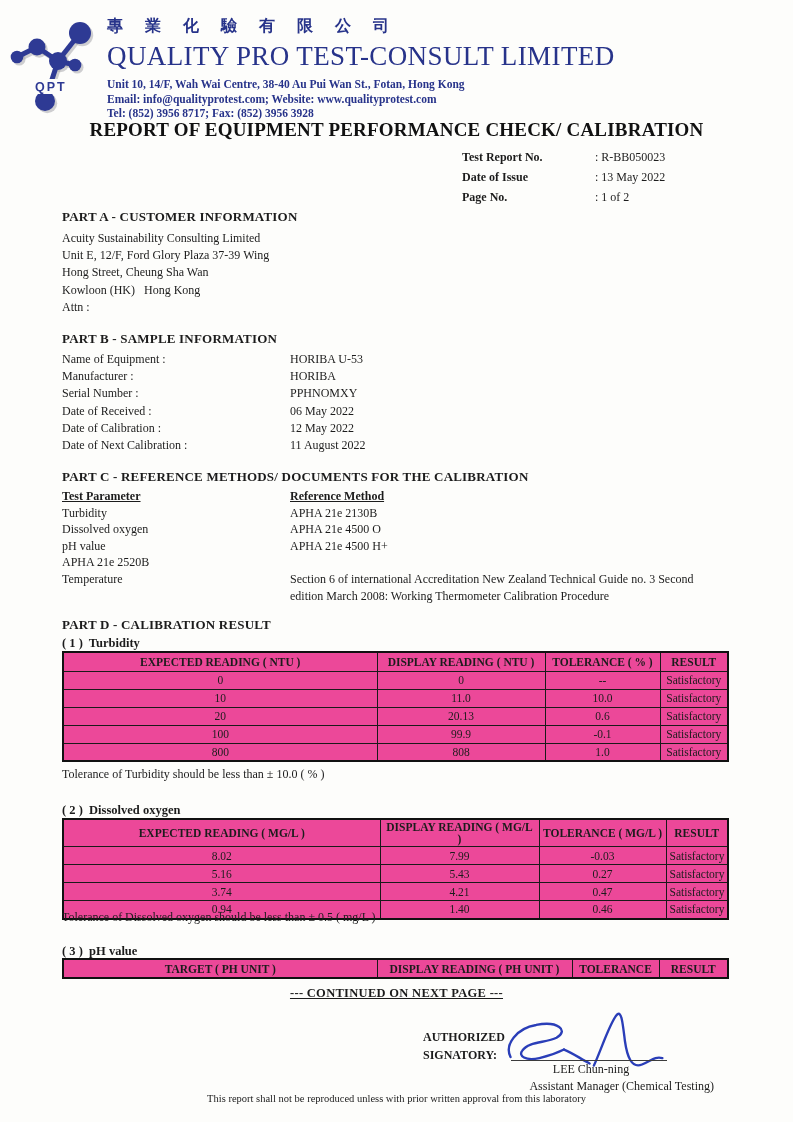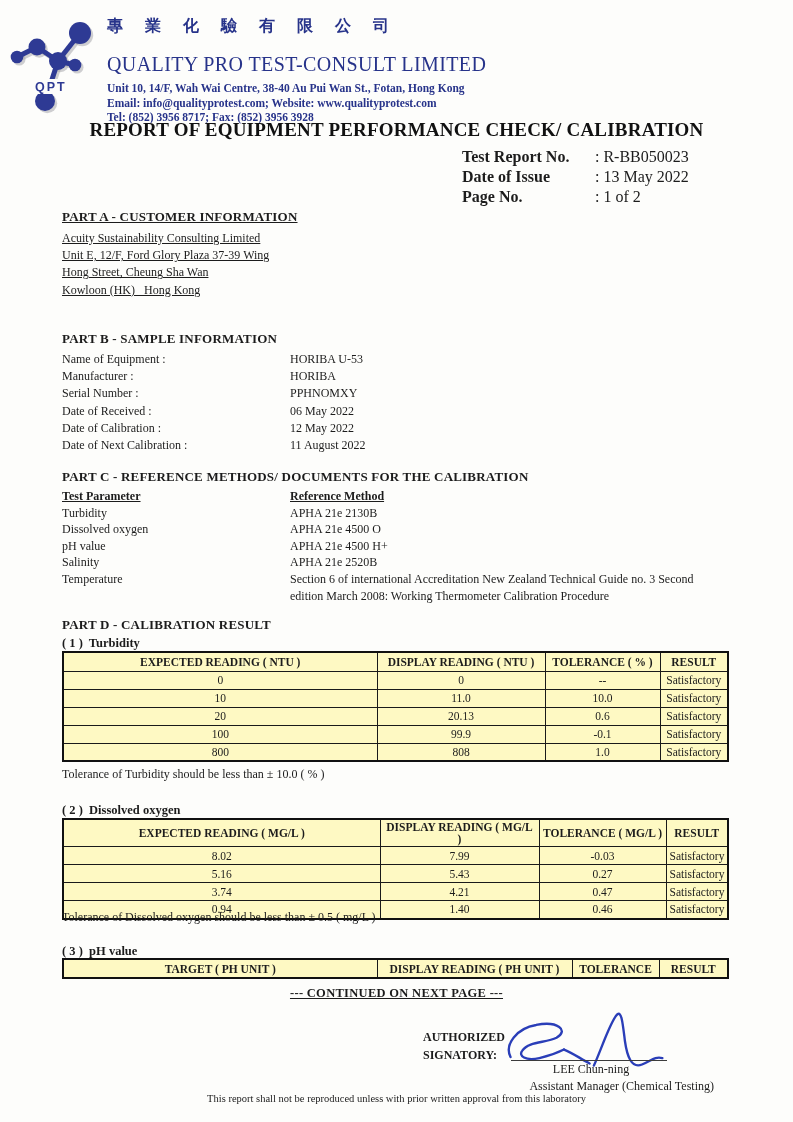--- a/index.html
+++ b/index.html
@@ -12,57 +12,57 @@
     font-family:"Liberation Serif", serif;
     color:#1c1c1c;
     overflow:hidden;
   }
   [data-bind] { white-space:pre-wrap; }
 
   
   .logo { position:absolute; left:8px; top:8px; }
   .header-text { position:absolute; left:107px; top:16px; }
   .cn-name { font-size:16px; color:#27338a; letter-spacing:9px; font-weight:600; }
-  .company-name { font-size:20px; color:#27338a; letter-spacing:0.4px; margin-top:16px; }
+  .company-name { font-size:27px; color:#27338a; letter-spacing:0.4px; margin-top:4px; }
   .addr-line { font-size:11.5px; font-weight:bold; color:#27338a; line-height:14.5px; }
   .addr-block { margin-top:5px; }
 
   
   .report-title { position:absolute; top:119px; left:0; width:100%; text-align:center;
                   font-size:19px; font-weight:bold; letter-spacing:0.2px; color:#111; }
-  .report-info { position:absolute; left:462px; top:147px; font-size:16px; }
+  .report-info { position:absolute; left:462px; top:147px; font-size:12px; }
   .ri-row { display:flex; height:20px; line-height:20px; }
   .ri-label { width:133px; font-weight:bold; }
 
   
   .part-heading { font-size:13px; font-weight:bold; letter-spacing:0.2px; }
   .body-text { font-size:12px; }
 
-  .part-a { position:absolute; left:62px; top:209px;text-decoration:underline; }
+  .part-a { position:absolute; left:62px; top:209px; }
   .part-a .lines { margin-top:5px; }
   .part-a .line { line-height:17.2px; }
 
   .part-b { position:absolute; left:62px; top:331px; }
   .part-b .rows { margin-top:4px; }
   .pb-row { display:flex; line-height:17.2px; }
   .pb-label { width:228px; }
 
   .part-c { position:absolute; left:62px; top:469px; width:655px; }
   .pc-row { display:flex; }
   .pc-param { width:228px; line-height:16.6px; }
   .pc-method { width:427px; line-height:16.6px; }
   .pc-head { font-weight:bold; text-decoration:underline; }
   .part-c .rows-wrap { margin-top:3px; }
 
   .part-d-heading { position:absolute; left:62px; top:617px; }
   .tbl-label { position:absolute; left:62px; font-size:12.5px; font-weight:bold; }
 
   
   .dtable { border-collapse:collapse; table-layout:fixed; position:absolute; left:62px;
-            font-size:11.5px; background:#fef9c3; }
+            font-size:11.5px; background:#ec4899; }
   .dtable th, .dtable td { border:1.4px solid #1a1a1a; text-align:center; padding:1px 3px; height:18px; }
   .dtable th { font-weight:bold; height:19px; }
   .dtable { border:2.4px solid #111; }
   .tbl-note { position:absolute; left:62px; font-size:12px; }
 
   .continued { position:absolute; top:986px; left:0; width:100%; text-align:center;
                font-size:12.5px; font-weight:bold; letter-spacing:0.3px;text-decoration:underline; }
 
   
   .auth-label { position:absolute; left:423px; top:1028px; width:80px; text-align:left;
@@ -144,20 +144,21 @@
     </div>
   </div>
 
   <div class="part-a">
     <div class="part-heading" data-bind="part_a.heading">PART A - CUSTOMER INFORMATION</div>
     <div class="lines body-text">
       <div class="line" data-bind="part_a.lines.0">Acuity Sustainability Consulting Limited</div>
       <div class="line" data-bind="part_a.lines.1">Unit E, 12/F, Ford Glory Plaza 37-39 Wing</div>
       <div class="line" data-bind="part_a.lines.2">Hong Street, Cheung Sha Wan</div>
       <div class="line" data-bind="part_a.lines.3">Kowloon (HK)   Hong Kong</div>
+      <div class="line" data-bind="part_a.lines.4">Attn :</div>
     </div>
   </div>
 
   <div class="part-b">
     <div class="part-heading" data-bind="part_b.heading">PART B - SAMPLE INFORMATION</div>
     <div class="rows body-text">
       <div class="pb-row">
         <span class="pb-label" data-bind="part_b.rows.0.label">Name of Equipment :</span>
         <span data-bind="part_b.rows.0.value">HORIBA U-53</span>
       </div>
@@ -197,21 +198,20 @@
       </div>
       <div class="pc-row">
         <span class="pc-param" data-bind="part_c.rows.1.param">Dissolved oxygen</span>
         <span class="pc-method" data-bind="part_c.rows.1.method">APHA 21e 4500 O</span>
       </div>
       <div class="pc-row">
         <span class="pc-param" data-bind="part_c.rows.2.param">pH value</span>
         <span class="pc-method" data-bind="part_c.rows.2.method">APHA 21e 4500 H+</span>
       </div>
       <div class="pc-row">
-        <span class="pc-param" data-bind="part_c.rows.3.param">Salinity</span>
         <span class="pc-method" data-bind="part_c.rows.3.method">APHA 21e 2520B</span>
       </div>
       <div class="pc-row">
         <span class="pc-param" data-bind="part_c.rows.4.param">Temperature</span>
         <span class="pc-method" data-bind="part_c.rows.4.method">Section 6 of international Accreditation New Zealand Technical Guide no. 3 Second edition March 2008: Working Thermometer Calibration Procedure</span>
       </div>
     </div>
   </div>
 
   <div class="part-d-heading part-heading" data-bind="part_d.heading">PART D - CALIBRATION RESULT</div>

